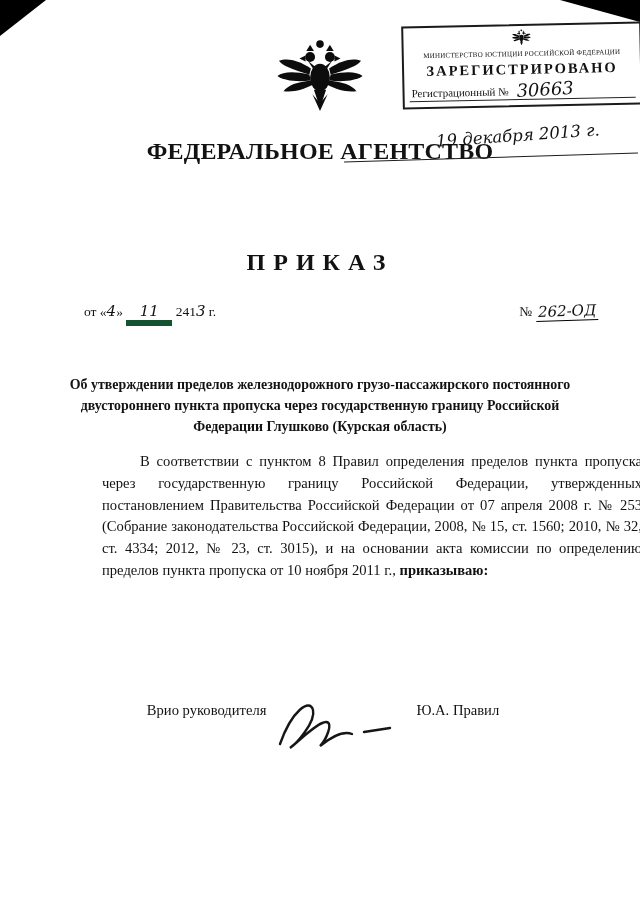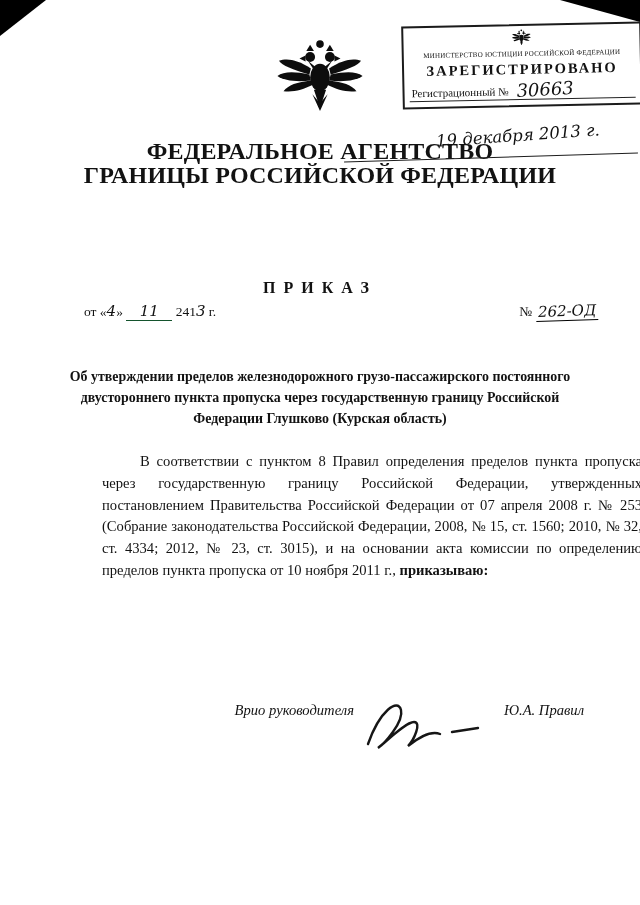--- a/index.html
+++ b/index.html
@@ -29,47 +29,47 @@
 
   .hand-date{position:absolute;left:436px;top:126px;font-size:16.5px;transform:rotate(-4deg);
              white-space:nowrap;z-index:4;}
   .date-underline{position:absolute;left:344px;top:157px;width:294px;height:0;
                   border-top:1.7px solid #1d1d1d;transform:rotate(-1.8deg);z-index:4;}
 
   
   .agency{position:absolute;top:139px;left:0;right:0;text-align:center;font-weight:bold;
           font-size:24px;line-height:24px;letter-spacing:.2px;}
   .doc-type{position:absolute;top:249px;left:0;right:0;text-align:center;font-weight:bold;
-            font-size:16px;letter-spacing:8px;margin-top:30px;}
+            font-size:24px;letter-spacing:8px;}
 
   
   .dateline{position:absolute;top:302px;left:62px;right:42px;font-size:13.5px;
             display:flex;justify-content:space-between;align-items:baseline;}
   .date-left{padding-left:22px;}
   .hand-day{font-size:15px;}
   .hand-year{font-size:15px;}
   .hand-month{display:inline-block;min-width:46px;text-align:center;
-              border-bottom:1px solid #14532d;font-size:15px;}
+              border-bottom:6px solid #14532d;font-size:15px;}
   .order-number .hand-num{font-size:15px;display:inline-block;border-bottom:1px solid #000;
                           transform:rotate(-2deg);padding:0 2px;}
 
   
-  .order-title{position:absolute;top:366px;left:0;right:0;margin:0 auto;width:508px;
+  .order-title{position:absolute;top:366px;left:0;right:0;margin:8px auto;width:508px;
                text-align:center;font-weight:bold;font-size:13.9px;line-height:21px;}
 
   
   .body-p{position:absolute;left:62px;width:540px;margin:0;text-align:justify;
           font-size:14.6px;line-height:21.8px;text-indent:38px;}
   .p1{top:451px;margin-left:40px;}
   .p2{top:612px;}
   .bold{font-weight:bold;}
 
   
   .signoff{position:absolute;top:702px;left:62px;right:56px;
-           display:flex;justify-content:flex-end;align-items:flex-start;font-size:14.6px;font-style:italic;}
+           display:flex;justify-content:center;align-items:flex-start;font-size:14.6px;}
   .sig-wrap{margin-top:-10px;}
   .defs{position:absolute;width:0;height:0;overflow:hidden;}
 </style>
 </head>
 <body>
 
 <svg class="defs" aria-hidden="true">
   <symbol id="eagle" viewBox="0 0 120 100">
     <g fill="#0d0d0d">
       <circle cx="60" cy="8" r="5"></circle>
@@ -112,21 +112,20 @@
       <span>Регистрационный №</span>
       <span class="hand stamp-regnum">30663</span>
     </div>
   </div>
 
   <div class="hand hand-date">19 декабря 2013 г.</div>
   <div class="date-underline"></div>
 
   <div class="agency">
     <div>ФЕДЕРАЛЬНОЕ АГЕНТСТВО</div>
-    <div>ГРАНИЦЫ РОССИЙСКОЙ ФЕДЕРАЦИИ</div>
   </div>
 
   <div class="doc-type">ПРИКАЗ</div>
 
   <div class="dateline">
     <div class="date-left">
       <span>от «</span><span class="hand hand-day">4</span><span>»</span>
       <span class="hand hand-month">11</span>
       <span>241</span><span class="hand hand-year">3</span><span> г.</span>
     </div>

